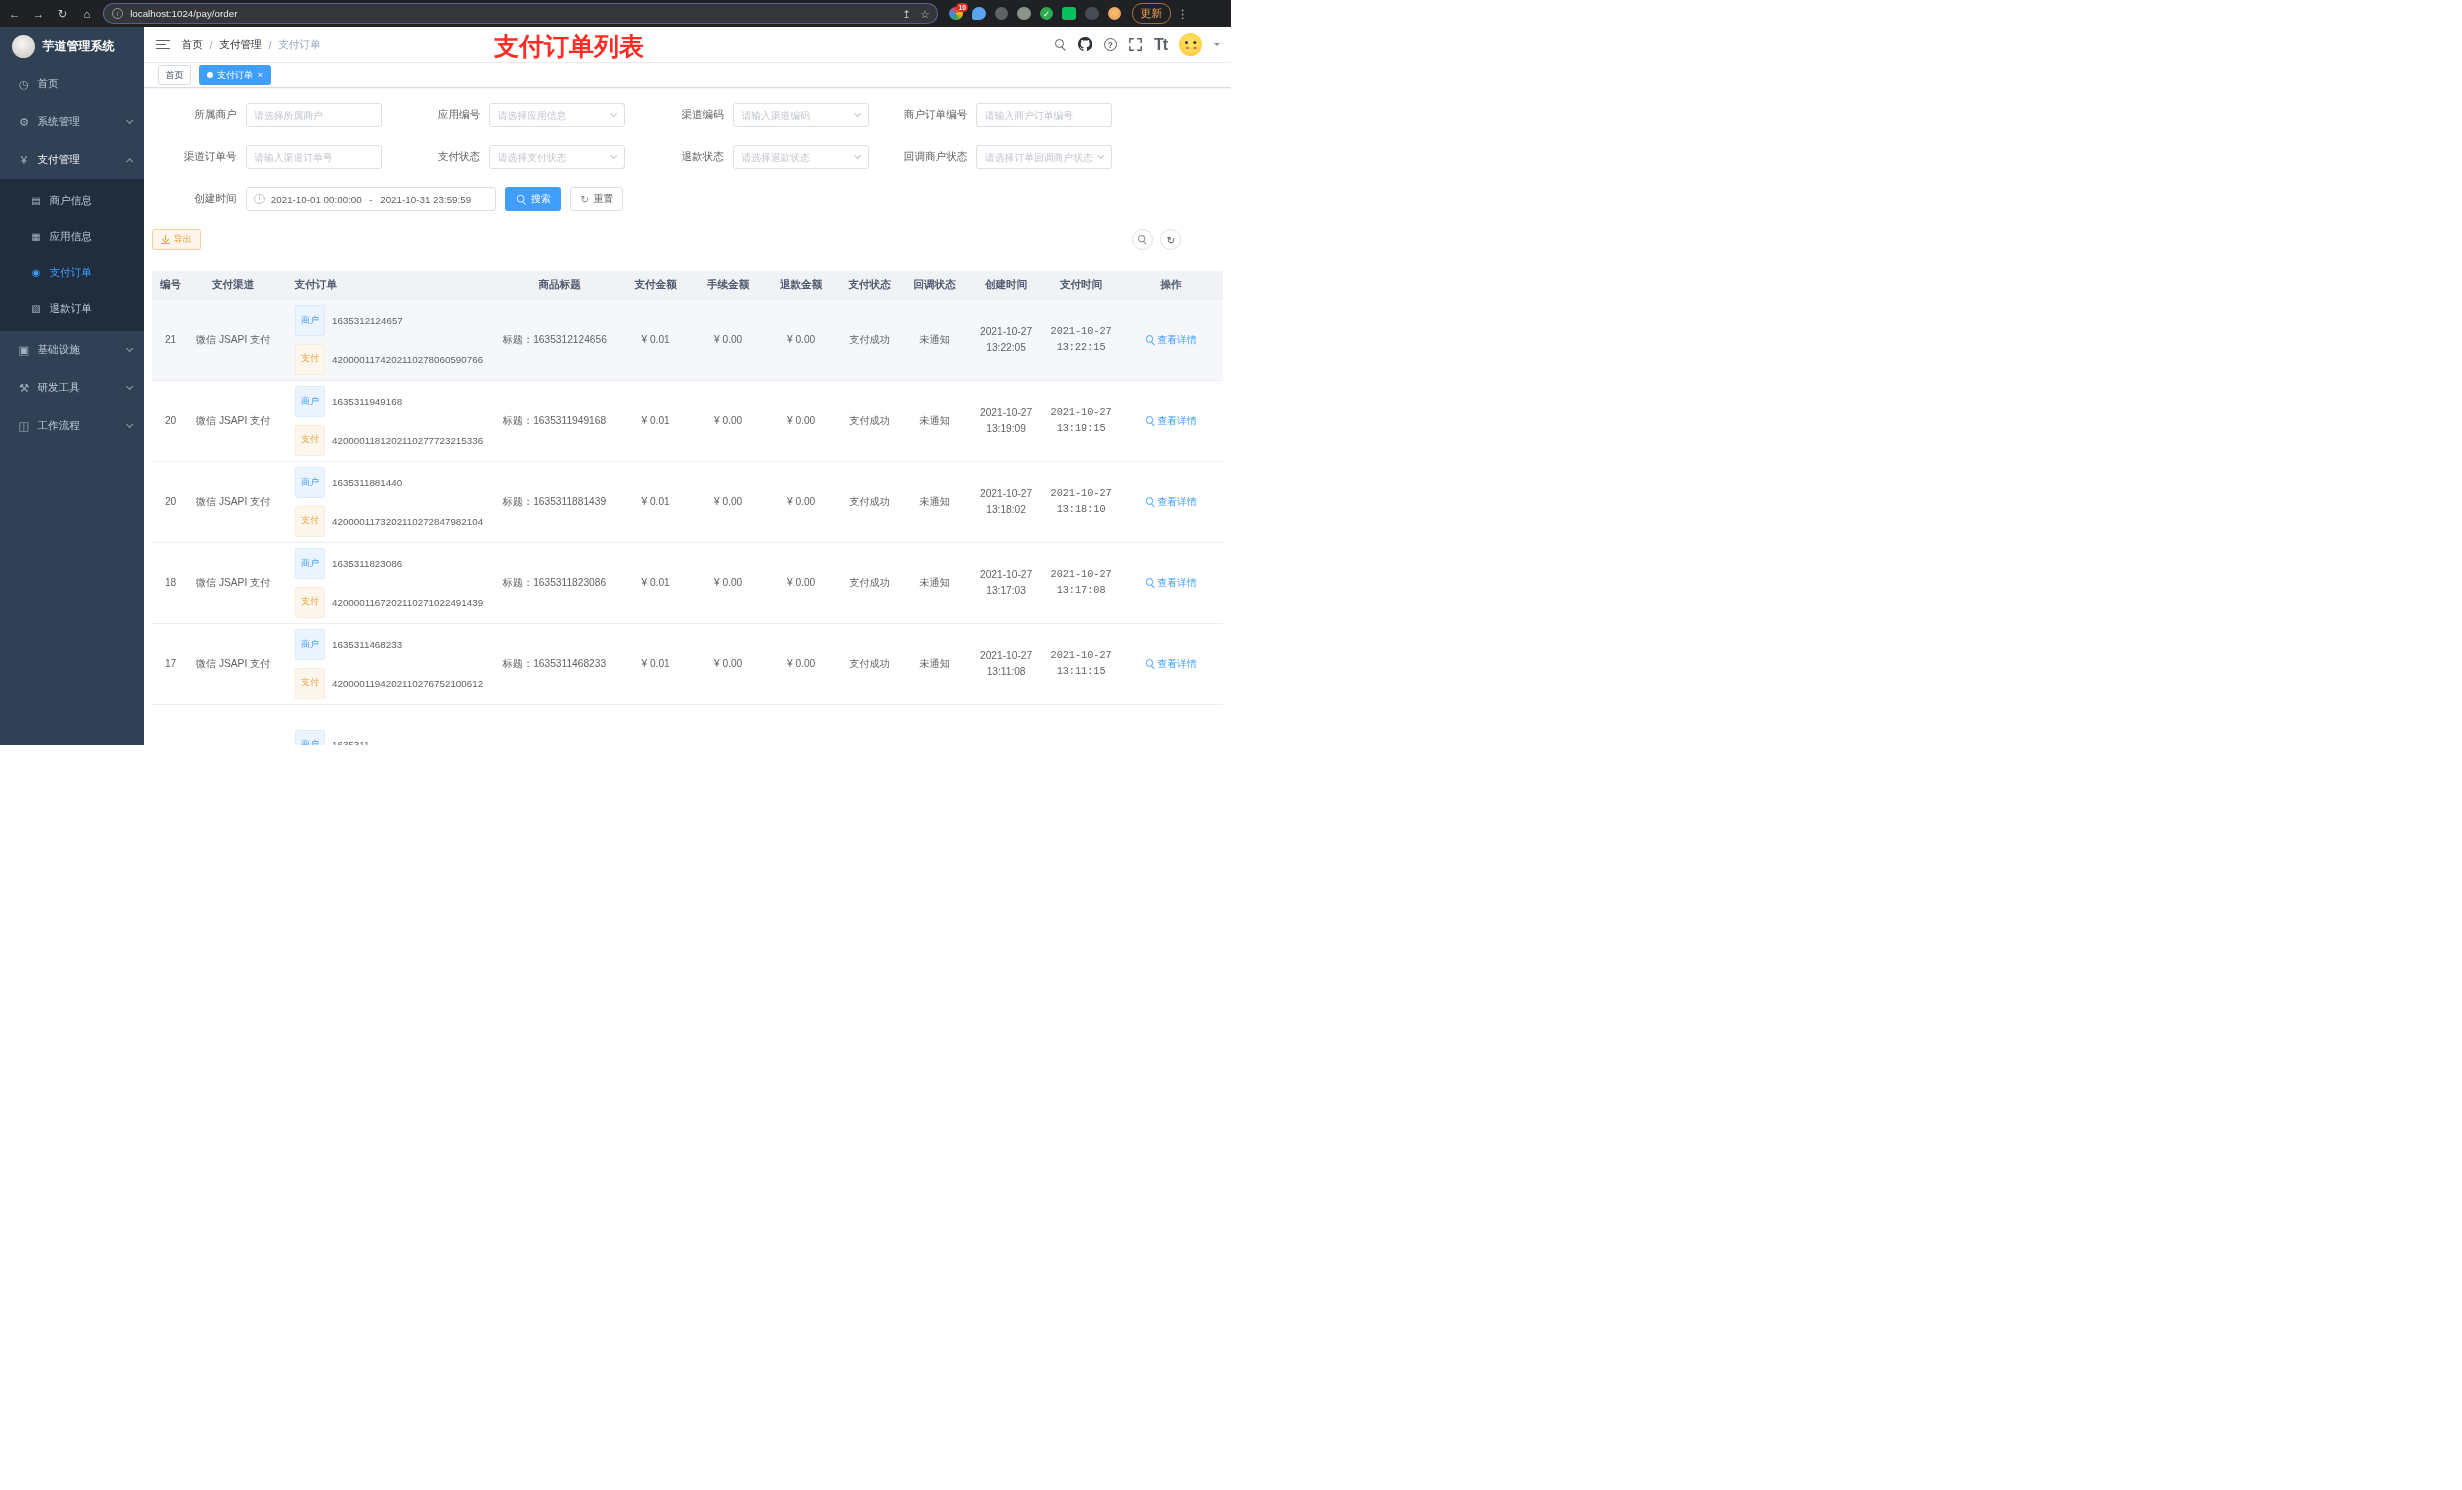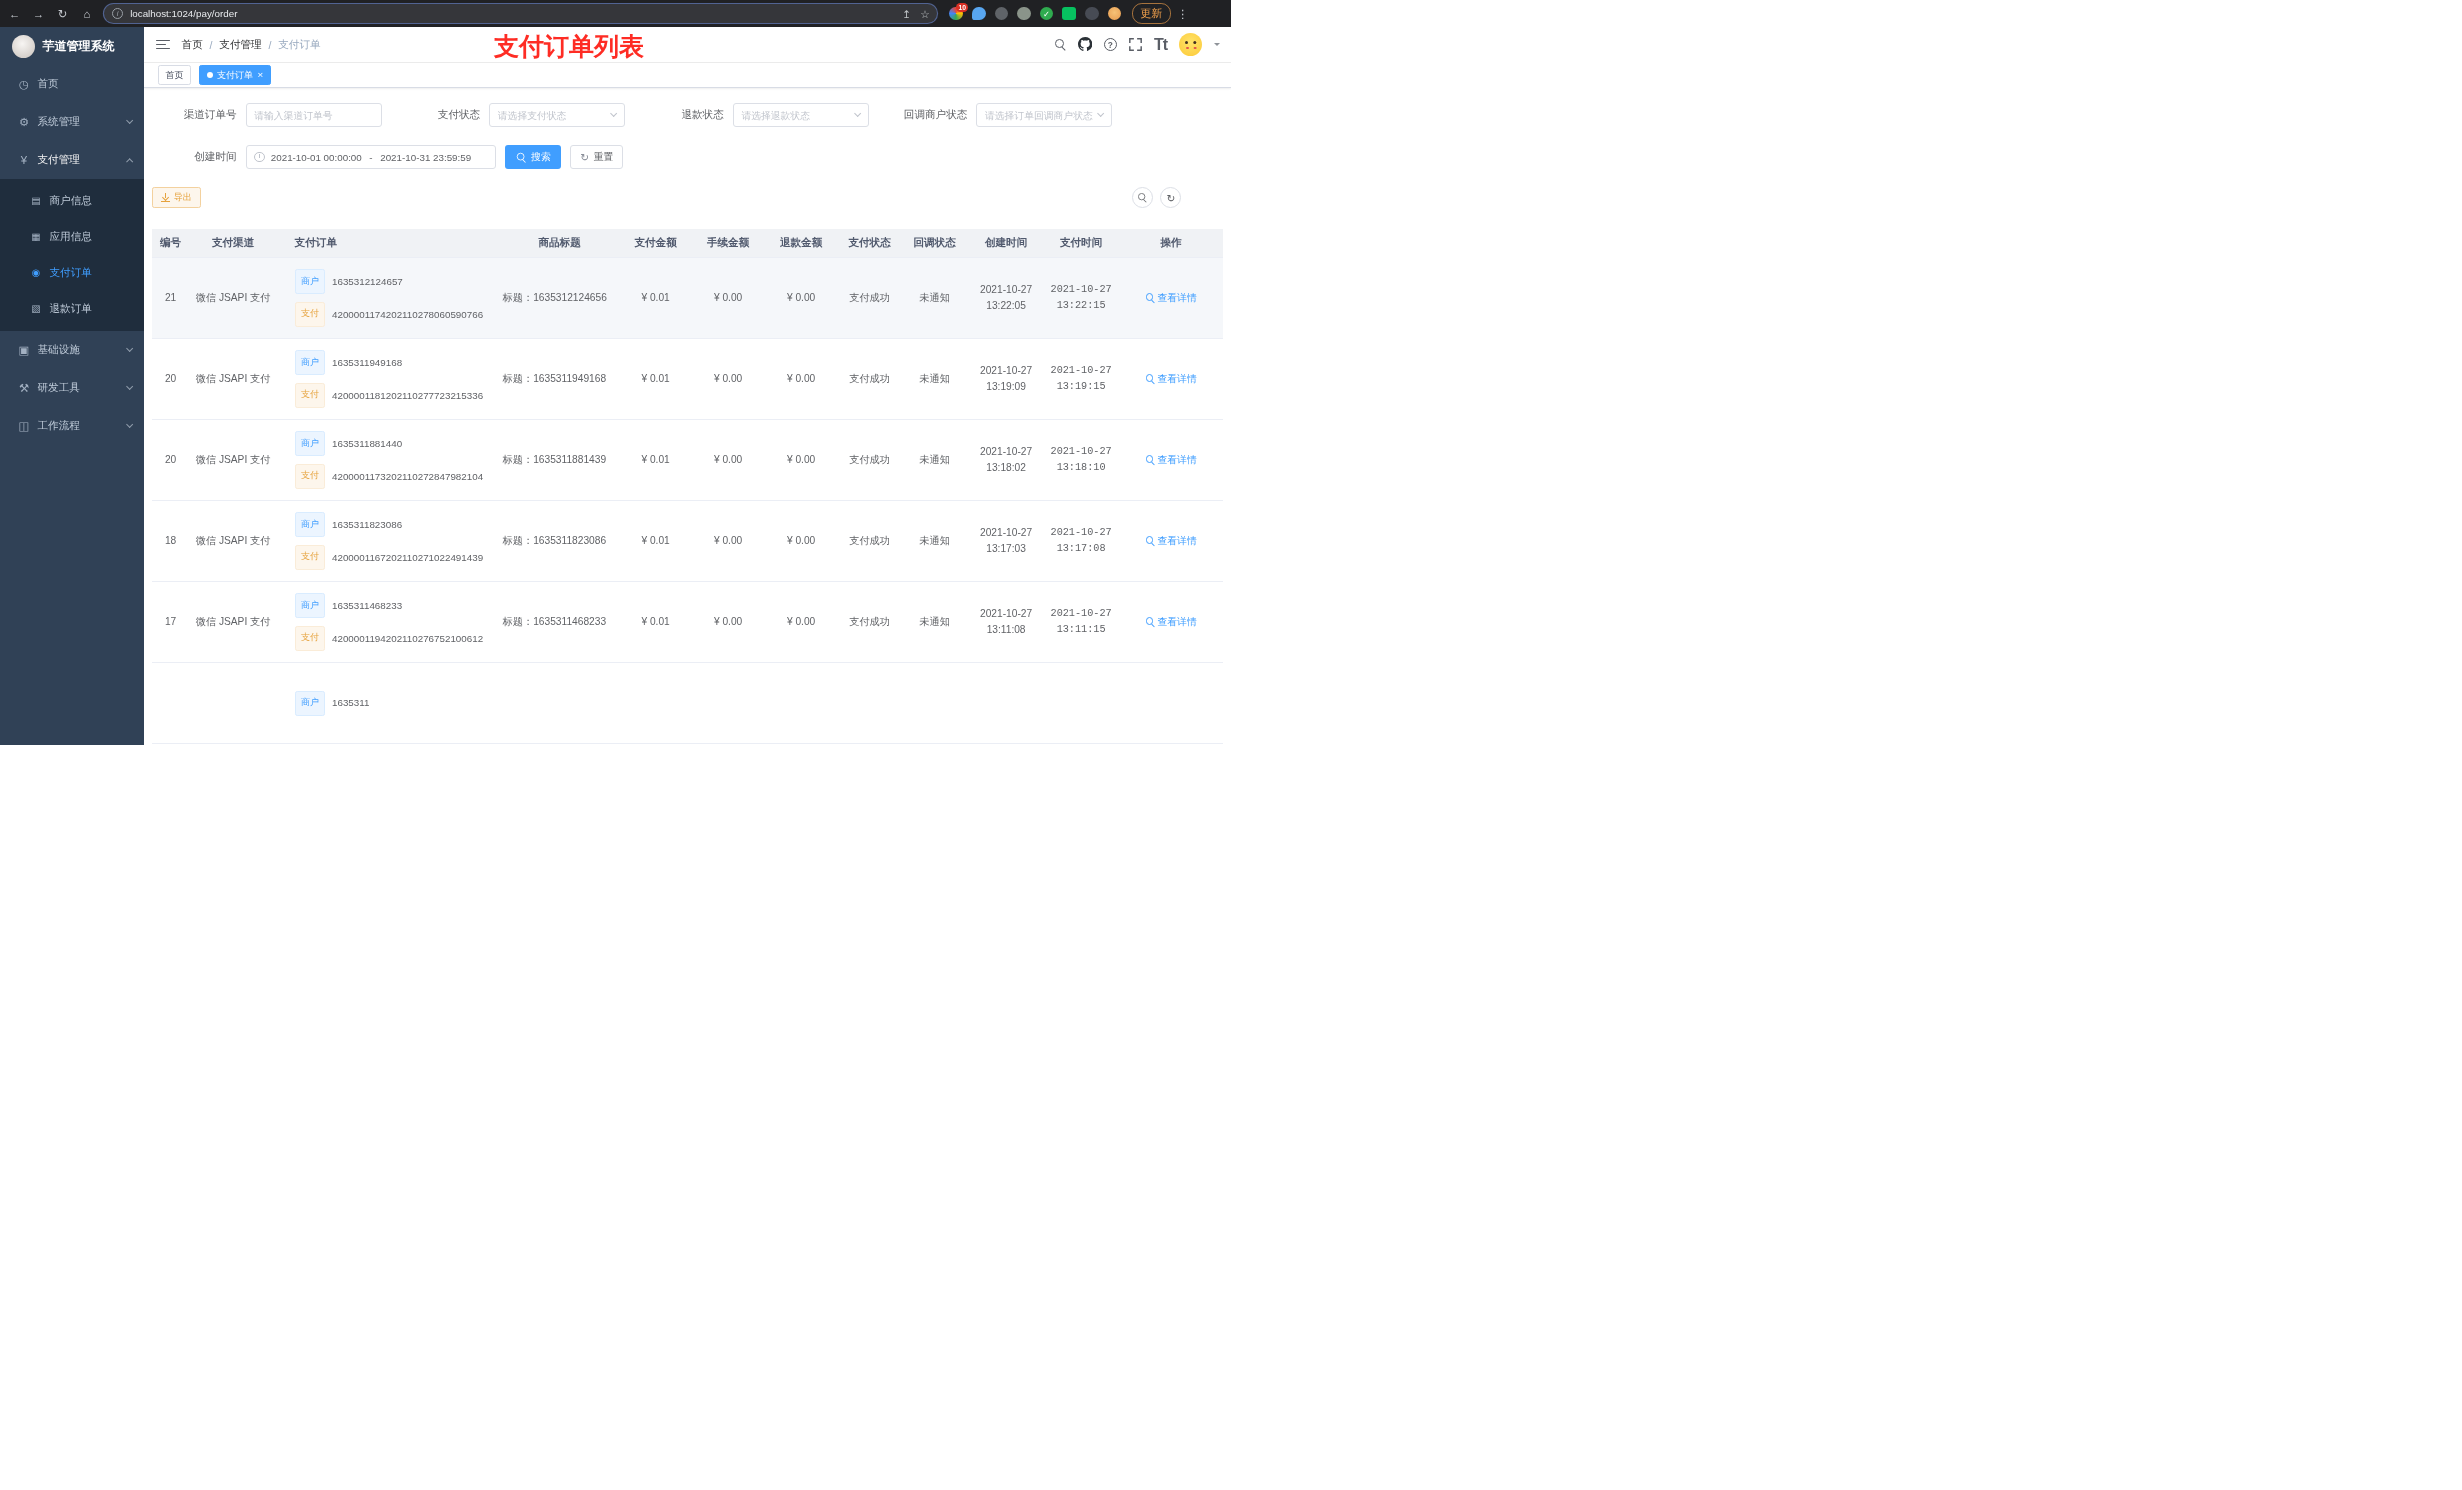--- a/index.html
+++ b/index.html
@@ -135,21 +135,21 @@
   .th, .td { flex-shrink:0; display:flex; align-items:center; justify-content:center; text-align:center; }
   .c1{width:38px;} .c2{width:87px;} .c3{width:223px;} .c4{width:120px;} .c5{width:72px;} .c6{width:73px;}
   .c7{width:73px;} .c8{width:64px;} .c9{width:66px;} .c10{width:77px;} .c11{width:73px;font-family:Liberation Mono, monospace;} .c12{width:107px;}
   .th.c3 { justify-content:flex-start; padding-left:18px; }
   .tr { display:flex; align-items:center; height:81px; border-bottom:0.8px solid #ebeef5; background:#fff; }
   .tbody .tr:first-child { background:#f5f7fa; }
   .td { font-size:10.2px; color:#606266; line-height:1.55; }
   .td.c3 { flex-direction:column; align-items:flex-start; justify-content:center; gap:7.6px; padding-left:18px; text-align:left; }
   .td.c4 { justify-content:flex-start; text-align:left; padding-left:3px; }
   .order-line { display:flex; align-items:center; gap:6.8px; font-size:9.8px; white-space:nowrap; }
-  .tag { height:25px; display:inline-flex; align-items:center; padding:0 5.3px; border-radius:2.3px; font-size:9px; }
+  .tag { height:31px; display:inline-flex; align-items:center; padding:0 5.3px; border-radius:2.3px; font-size:9px; }
   .tag-m { background:#ecf5ff; border:0.8px solid #d9ecff; color:#409eff; }
   .tag-p { background:#fdf6ec; border:0.8px solid #faecd8; color:#e6a23c; }
   .link { color:#409eff; font-size:9.8px; display:flex; align-items:center; gap:3px; cursor:pointer; text-decoration:none; }
   .minimag { width:9px; height:9px; position:relative; color:#409eff; }
   .minimag::before { content:''; position:absolute; left:0; top:0; width:5.3px; height:5.3px;
     border:1.1px solid currentColor; border-radius:50%; }
   .minimag::after { content:''; position:absolute; right:0; bottom:0.8px; width:3.8px; height:1.1px;
     background:currentColor; transform:rotate(45deg); }
   svg { display:block; }
 </style>
@@ -284,20 +284,48 @@
         <span>支付订单</span>
         <span class="tag-close">×</span>
       </span>
     </div>
 
     <div class="content">
 
       <div class="filter">
         <div class="f-row">
           <div class="f-field">
+            <span class="f-label">所属商户</span>
+            <span class="f-control">
+              <input class="f-input" placeholder="请选择所属商户" style="">
+            </span>
+          </div>
+          <div class="f-field">
+            <span class="f-label">应用编号</span>
+            <span class="f-control">
+              <input class="f-input" placeholder="请选择应用信息" style="">
+              <span class="sel-chev"></span>
+            </span>
+          </div>
+          <div class="f-field">
+            <span class="f-label">渠道编码</span>
+            <span class="f-control">
+              <input class="f-input" placeholder="请输入渠道编码" style="">
+              <span class="sel-chev"></span>
+            </span>
+          </div>
+          <div class="f-field">
+            <span class="f-label">商户订单编号</span>
+            <span class="f-control">
+              <input class="f-input" placeholder="请输入商户订单编号" style="">
+            </span>
+          </div>
+        </div>
+        <div class="f-row">
+          <div class="f-field">
             <span class="f-label">渠道订单号</span>
             <span class="f-control">
               <input class="f-input" placeholder="请输入渠道订单号" style="">
             </span>
           </div>
           <div class="f-field">
             <span class="f-label">支付状态</span>
             <span class="f-control">
               <input class="f-input" placeholder="请选择支付状态" style="">
               <span class="sel-chev"></span>

